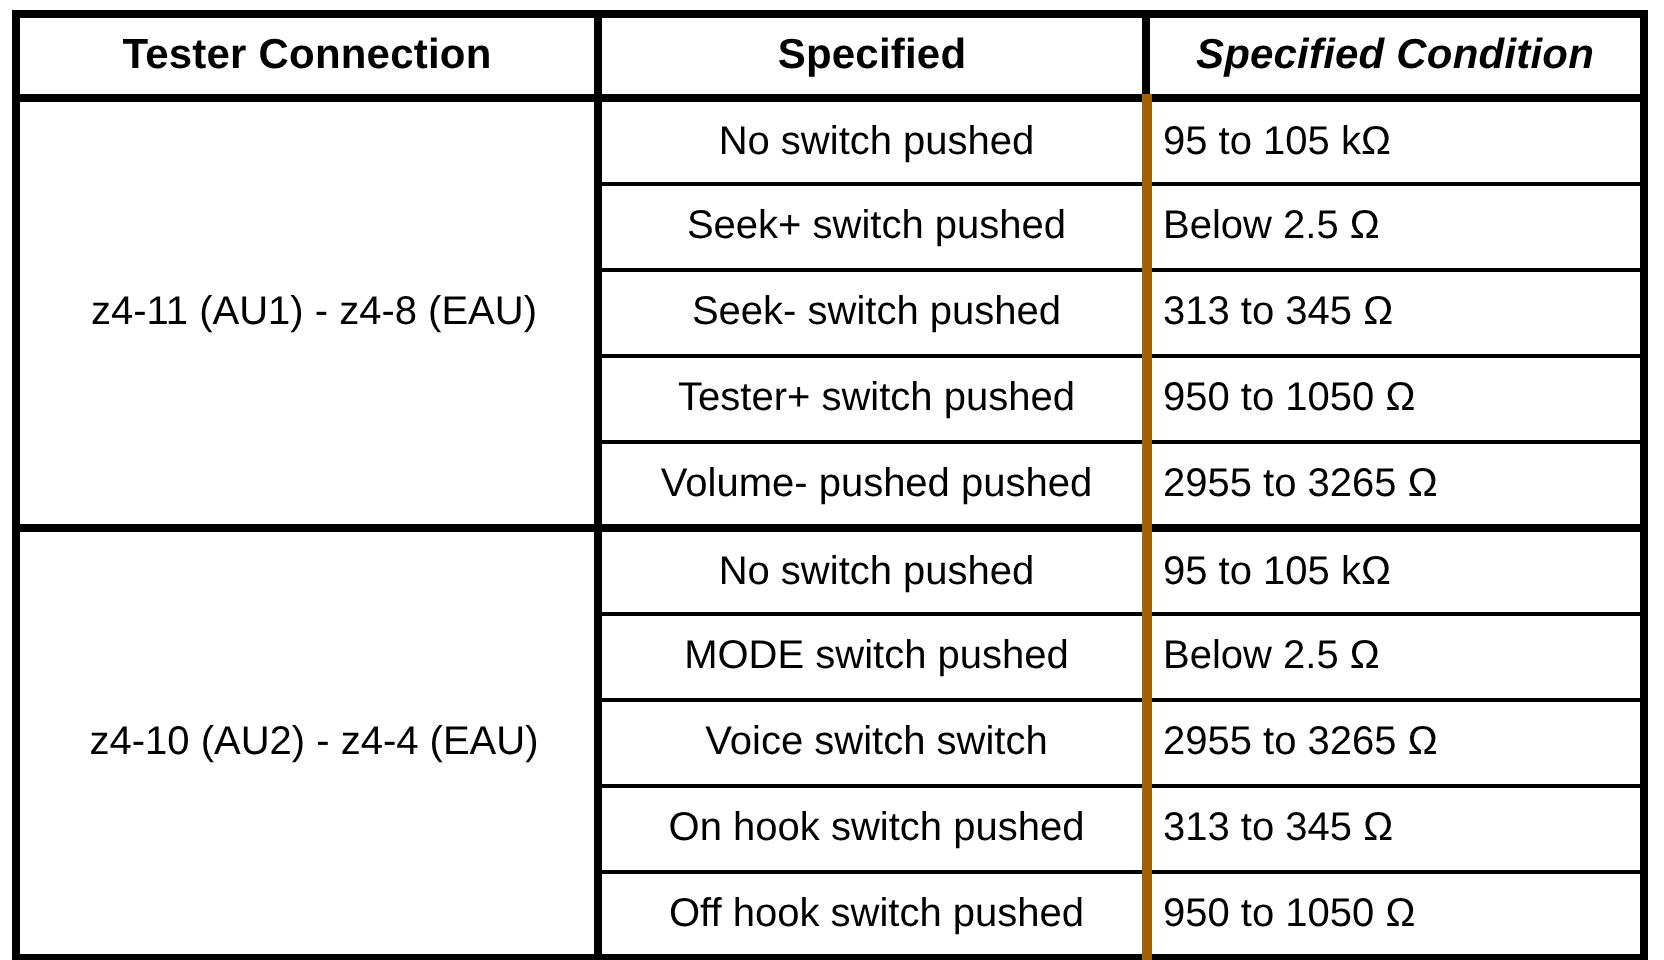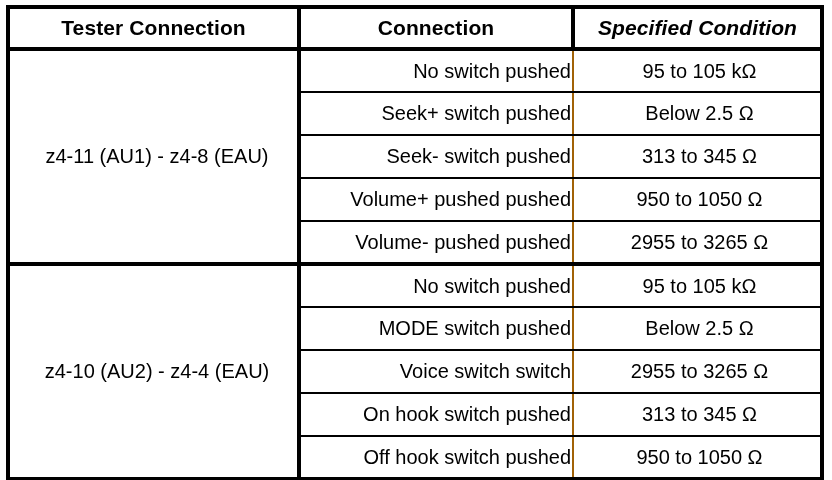--- a/index.html
+++ b/index.html
@@ -68,33 +68,33 @@
     text-align: center;
     vertical-align: middle;
     font-size: 20px;
     padding-left: 8px;
     white-space: nowrap;
   }
   td.rowlabel.lastgroup { border-bottom: none; }
 
   td.cond {
     height: 43px;
-    border-right: 2px solid #a16207;
+    border-right: 5px solid #a16207;
     border-bottom: 2px solid #000000;
-    text-align: right;
+    text-align: center;
     vertical-align: middle;
     font-size: 20px;
     padding-left: 6px;
     white-space: nowrap;
   }
 
   td.spec {
     height: 43px;
     border-bottom: 2px solid #000000;
-    text-align: center;
+    text-align: left;
     vertical-align: middle;
     font-size: 20px;
     padding-left: 6px;
     white-space: nowrap;
   }
 
   
   tr.group-end td.cond,
   tr.group-end td.spec {
     border-bottom: 4px solid #000000;
@@ -113,42 +113,42 @@
   <table class="spec-table">
     <colgroup>
       <col class="c1">
       <col class="c2">
       <col class="c3">
     </colgroup>
 
     <thead>
       <tr>
         <th class="hdr">Tester Connection</th>
-        <th class="hdr">Connection</th>
+        <th class="hdr">Specified</th>
         <th class="hdr last">Specified Condition</th>
       </tr>
     </thead>
 
     <tbody>
 
       <tr>
         <td class="rowlabel" rowspan="5">z4-11 (AU1) - z4-8 (EAU)</td>
         <td class="cond">No switch pushed</td>
         <td class="spec">95 to 105 kΩ</td>
       </tr>
       <tr>
         <td class="cond">Seek+ switch pushed</td>
         <td class="spec">Below 2.5 Ω</td>
       </tr>
       <tr>
         <td class="cond">Seek- switch pushed</td>
         <td class="spec">313 to 345 Ω</td>
       </tr>
       <tr>
-        <td class="cond">Volume+ pushed pushed</td>
+        <td class="cond">Tester+ switch pushed</td>
         <td class="spec">950 to 1050 Ω</td>
       </tr>
       <tr class="group-end">
         <td class="cond">Volume- pushed pushed</td>
         <td class="spec">2955 to 3265 Ω</td>
       </tr>
 
       <tr>
         <td class="rowlabel lastgroup" rowspan="5">z4-10 (AU2) - z4-4 (EAU)</td>
         <td class="cond">No switch pushed</td>

